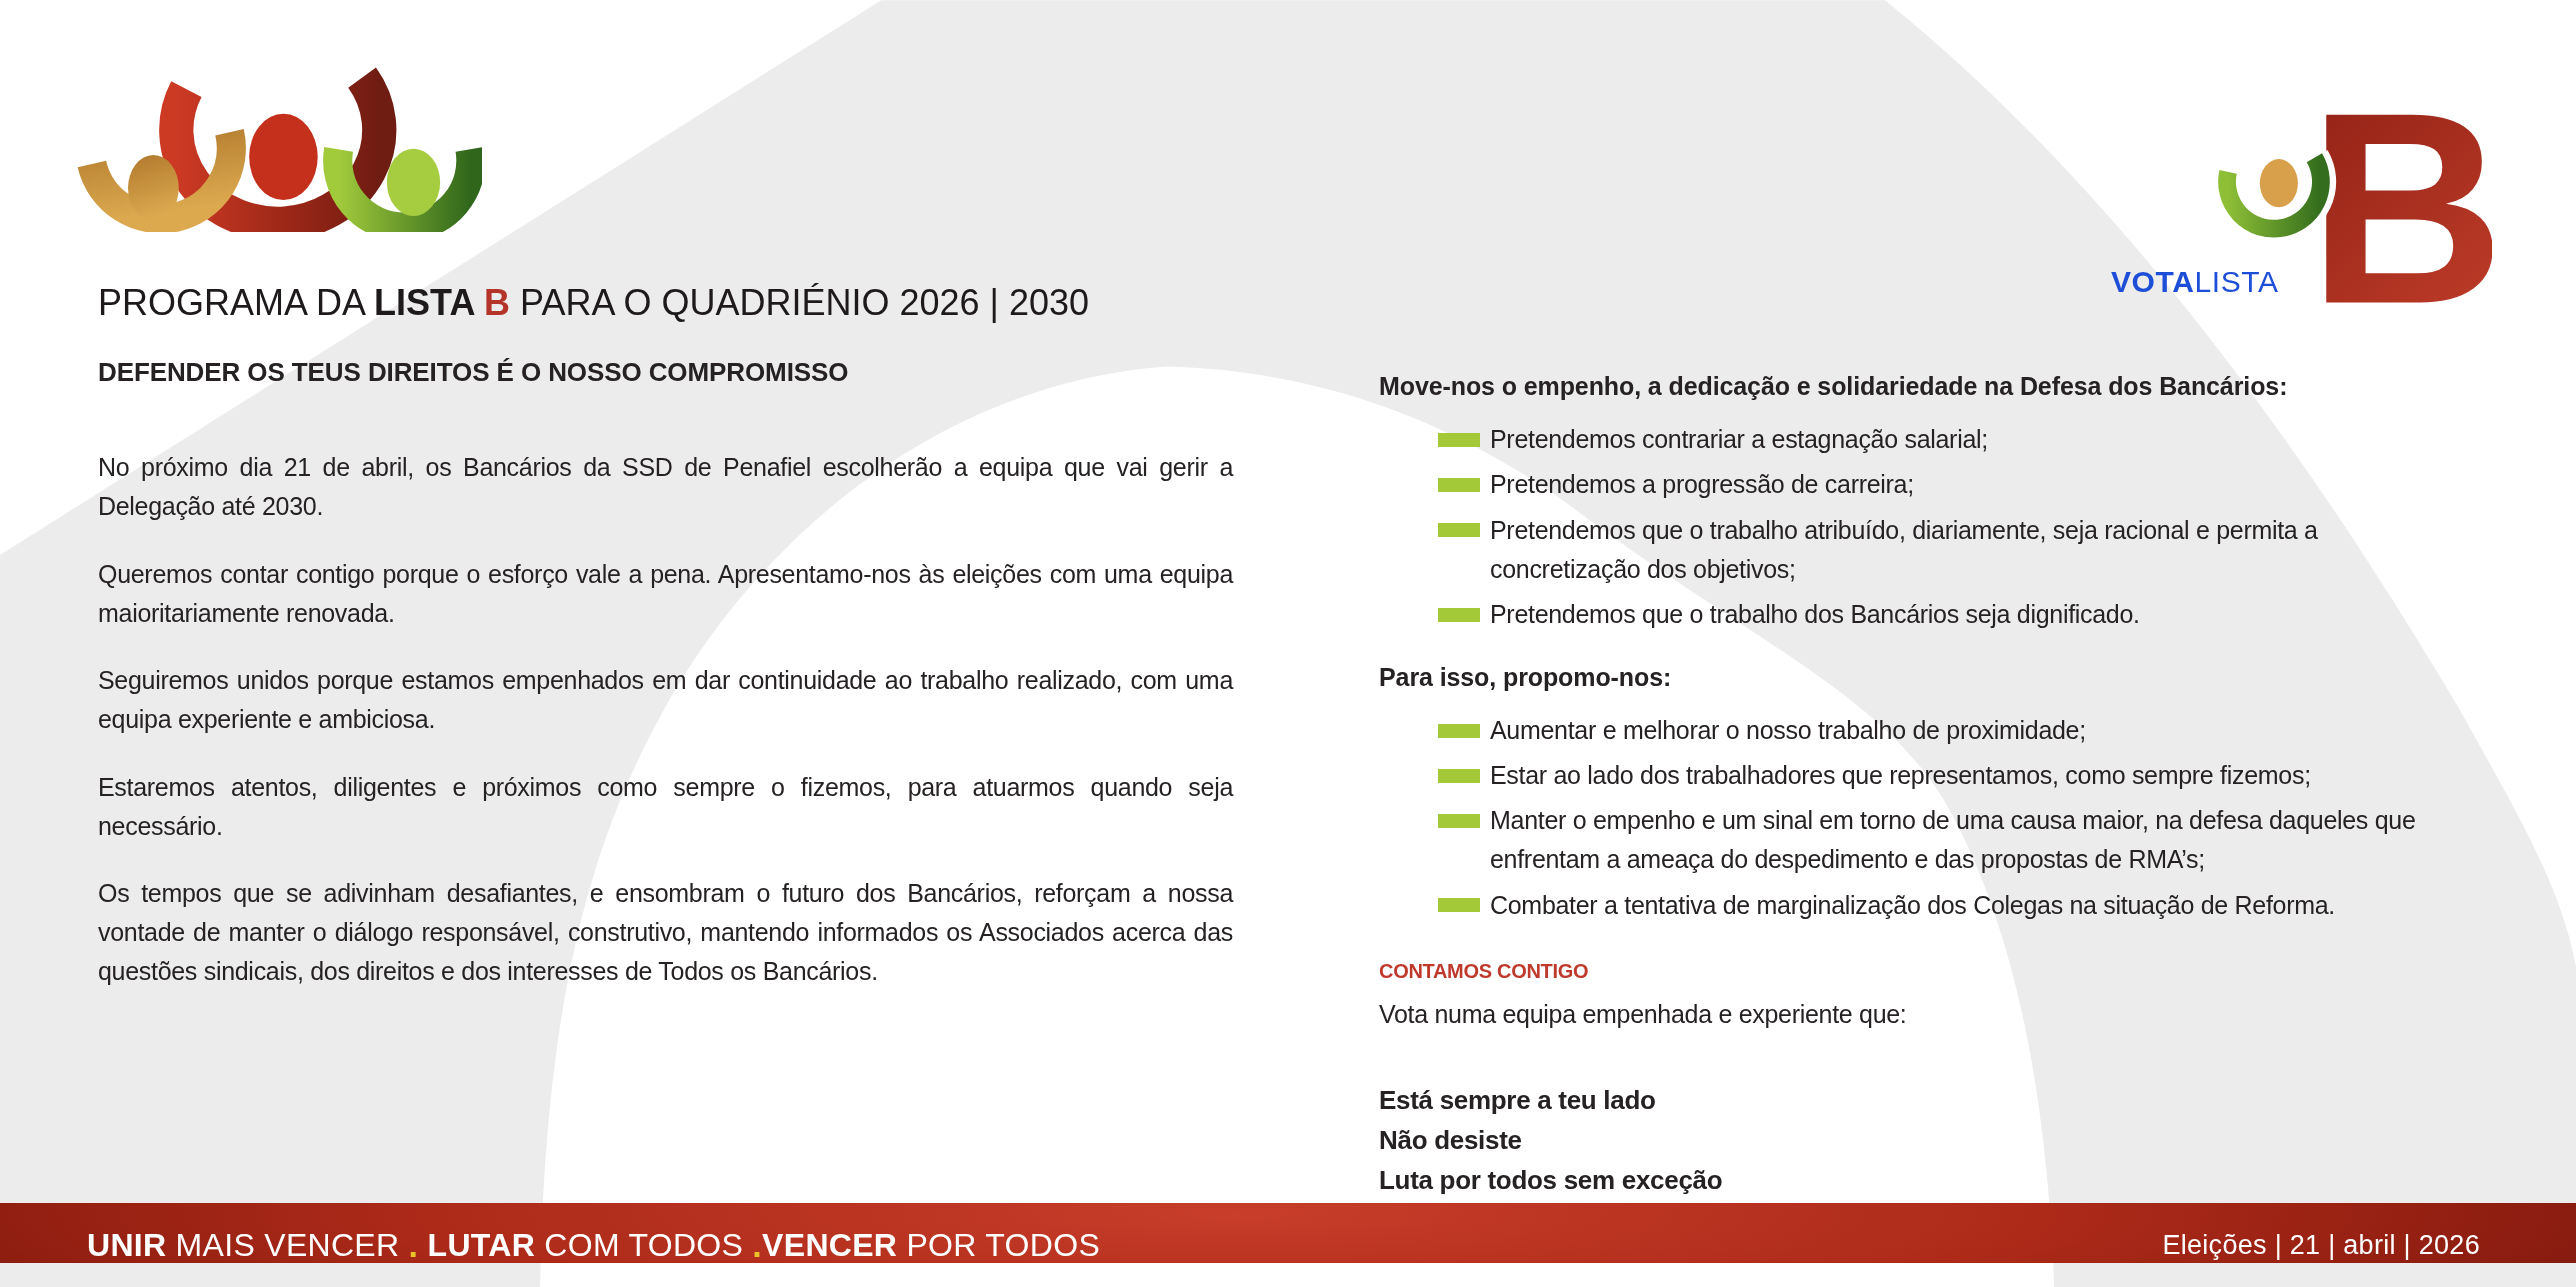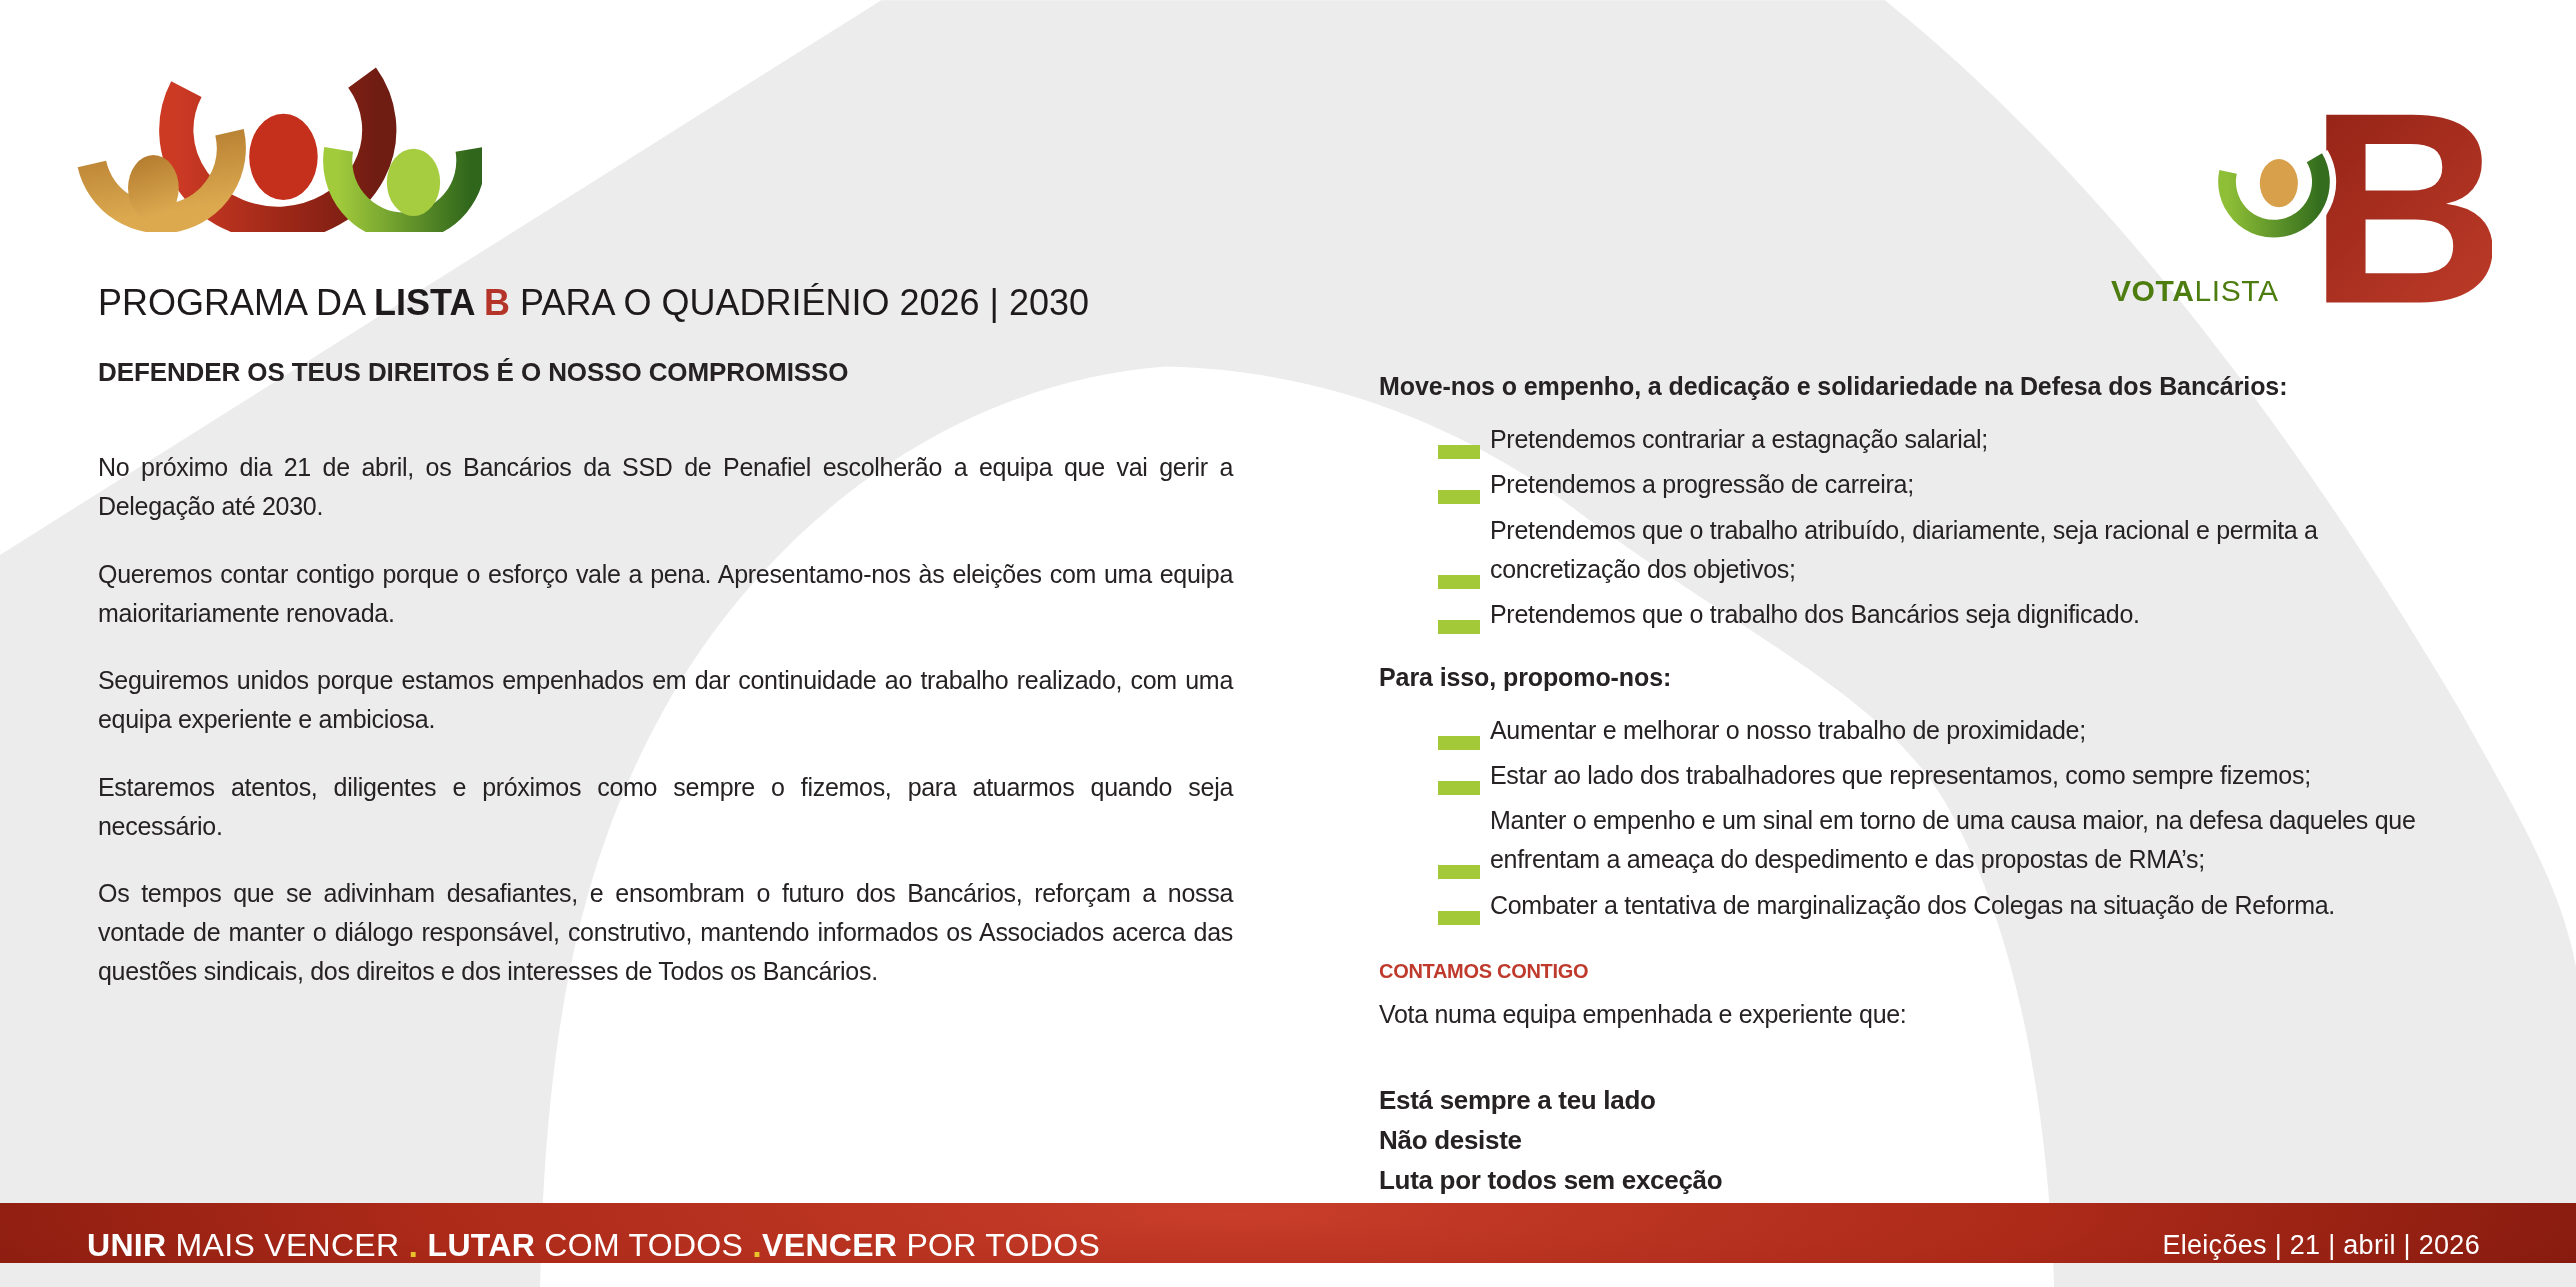--- a/index.html
+++ b/index.html
@@ -6,35 +6,35 @@
   .page{position:relative;width:2576px;height:1288px;overflow:hidden;background:#fff;
         font-family:"Liberation Sans","DejaVu Sans",sans-serif;color:#262223;}
   .bg-svg{position:absolute;left:0;top:0;}
   .logo-svg{position:absolute;}
 
   
   .title{position:absolute;left:98px;top:282px;font-size:36px;letter-spacing:0;
          color:#1e1a1b;white-space:nowrap;font-weight:400;}
   .title .bold{font-weight:700;}
   .title .red{font-weight:700;color:var(--accent);}
-  .vota-line{position:absolute;left:2111px;top:274px;font-size:30px;letter-spacing:0.6px;
-         color:#4d7c0f;white-space:nowrap;}
+  .vota-line{position:absolute;left:2111px;top:265px;font-size:30px;letter-spacing:0.6px;
+         color:#1d4ed8;white-space:nowrap;}
   .vota-line .bold{font-weight:700;}
 
   
   .left-col{position:absolute;left:98px;top:356px;width:1135px;font-size:25px;line-height:39px;letter-spacing:-0.3px;}
   .left-col h2{font-size:26px;line-height:32px;font-weight:700;margin:0 0 60px 0;letter-spacing:-0.1px;}
   .left-col p{margin:0 0 28.5px 0;text-align:justify;}
   .left-col p.no-just{text-align:left;}
   .left-col p b{font-weight:700;}
 
   .right-col{position:absolute;left:1379px;top:371px;width:1078px;font-size:25px;line-height:39px;letter-spacing:-0.3px;}
   .right-col h3{font-size:25px;line-height:30px;font-weight:700;margin:0 0 19px 0;letter-spacing:-0.1px;}
   .section{margin-bottom:28px;}
-  .bullet-item{display:flex;align-items:flex-end;margin-bottom:6.3px;}
+  .bullet-item{display:flex;align-items:flex-start;margin-bottom:6.3px;}
   .b-rect{flex:0 0 auto;width:42px;height:14px;background:var(--green);margin:12.7px 10px 0 59px;}
   .b-text{flex:1 1 auto;}
 
   .cta{margin-top:30px;}
   .cta-heading{font-size:20px;line-height:33px;font-weight:700;color:var(--accent2);margin:0 0 7.6px 0;}
   .cta-intro{margin:0;}
   .cta-points{margin-top:46px;}
   .cta-point{font-weight:700;font-size:26px;line-height:40px;}
 
   

